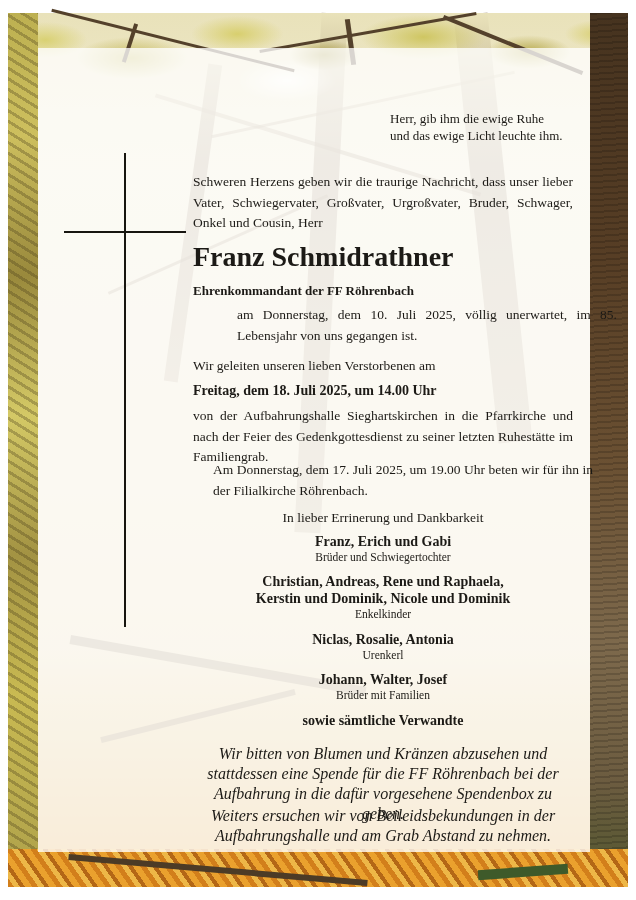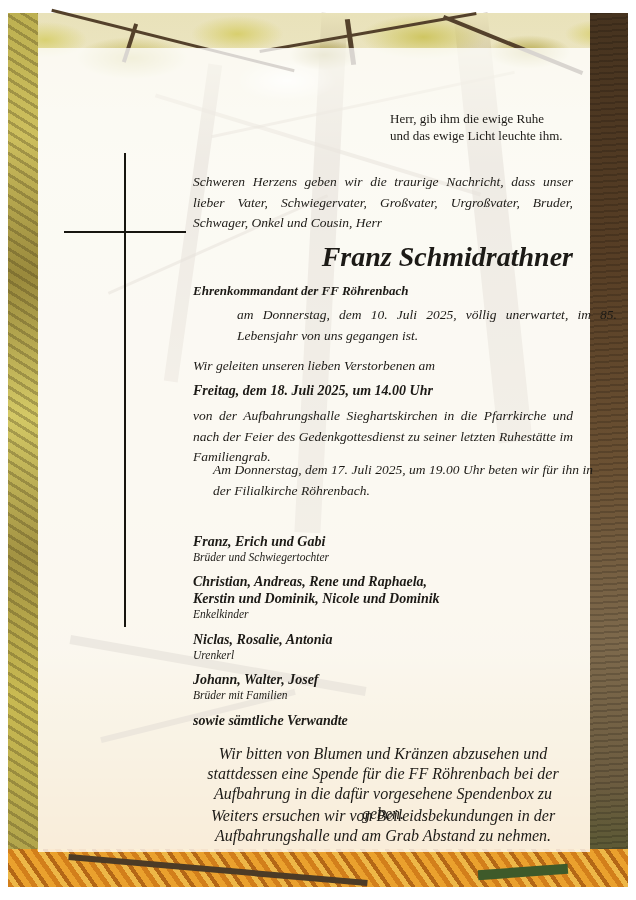--- a/index.html
+++ b/index.html
@@ -58,32 +58,32 @@
 
   
   .panel{position:absolute;left:38px;top:48px;width:552px;height:804px;
          background:rgba(255,255,255,0.78);}
 
   
   .cross-v{position:absolute;left:124px;top:153px;width:2px;height:474px;background:#17150f;}
   .cross-h{position:absolute;left:64px;top:231px;width:122px;height:2px;background:#17150f;}
 
   
-  .tb{position:absolute;left:193px;width:380px;font-size:13.5px;line-height:20.5px;font-style:italic;}
+  .tb{position:absolute;left:193px;width:380px;font-size:13.5px;line-height:20.5px;}
   .prayer{position:absolute;left:390px;top:110px;width:200px;font-size:13px;line-height:17px;}
   .intro{top:172px;text-align:justify;}
-  .name{top:240px;text-align:right;font-size:28px;line-height:34px;font-weight:bold;}
+  .name{top:240px;text-align:left;font-size:28px;line-height:34px;font-weight:bold;}
   .honorific{top:281px;font-size:13px;font-weight:bold;}
   .death-line{top:305px;text-align:justify;margin-left:44px;}
   .escort{top:356px;}
   .fdate{top:381px;font-weight:bold;font-size:14px;}
   .fdetails{top:406px;text-align:justify;}
   .pservice{top:460px;text-align:justify;margin-left:20px;}
   .remembrance{top:508px;text-align:center;}
-  .group{text-align:left;}
+  .group{text-align:center;}
   .group .names{font-weight:bold;font-size:14px;line-height:17px;white-space:pre-line;}
   .group .relation{font-size:11.5px;line-height:14px;}
   .g1{top:533px;} .g2{top:573px;} .g3{top:631px;} .g4{top:671px;} .g5{top:712px;}
   .note{text-align:center;font-style:italic;font-size:16px;line-height:20px;}
   .note1{top:744px;} .note2{top:806px;}
   .footer{position:absolute;left:0;top:856px;width:636px;text-align:center;
           font-family:"Liberation Sans", sans-serif;font-size:11px;color:#818181;}
 </style>
 </head>
 <body>
@@ -126,20 +126,21 @@
   </div>
 
   <div class="tb intro">Schweren Herzens geben wir die traurige Nachricht, dass unser lieber Vater, Schwiegervater, Großvater, Urgroßvater, Bruder, Schwager, Onkel und Cousin, Herr</div>
   <div class="tb name">Franz Schmidrathner</div>
   <div class="tb honorific">Ehrenkommandant der FF Röhrenbach</div>
   <div class="tb death-line">am Donnerstag, dem 10. Juli 2025, völlig unerwartet, im 85. Lebensjahr von uns gegangen ist.</div>
   <div class="tb escort">Wir geleiten unseren lieben Verstorbenen am</div>
   <div class="tb fdate">Freitag, dem 18. Juli 2025, um 14.00 Uhr</div>
   <div class="tb fdetails">von der Aufbahrungshalle Sieghartskirchen in die Pfarrkirche und nach der Feier des Gedenkgottesdienst zu seiner letzten Ruhestätte im Familiengrab.</div>
   <div class="tb pservice">Am Donnerstag, dem 17. Juli 2025, um 19.00 Uhr beten wir für ihn in der Filialkirche Röhrenbach.</div>
+  <div class="tb remembrance">In lieber Errinerung und Dankbarkeit</div>
 
   <div class="tb group g1">
     <div class="names">Franz, Erich und Gabi</div>
     <div class="relation">Brüder und Schwiegertochter</div>
   </div>
   <div class="tb group g2">
     <div class="names">Christian, Andreas, Rene und Raphaela,
 Kerstin und Dominik,  Nicole und Dominik</div>
     <div class="relation">Enkelkinder</div>
   </div>

